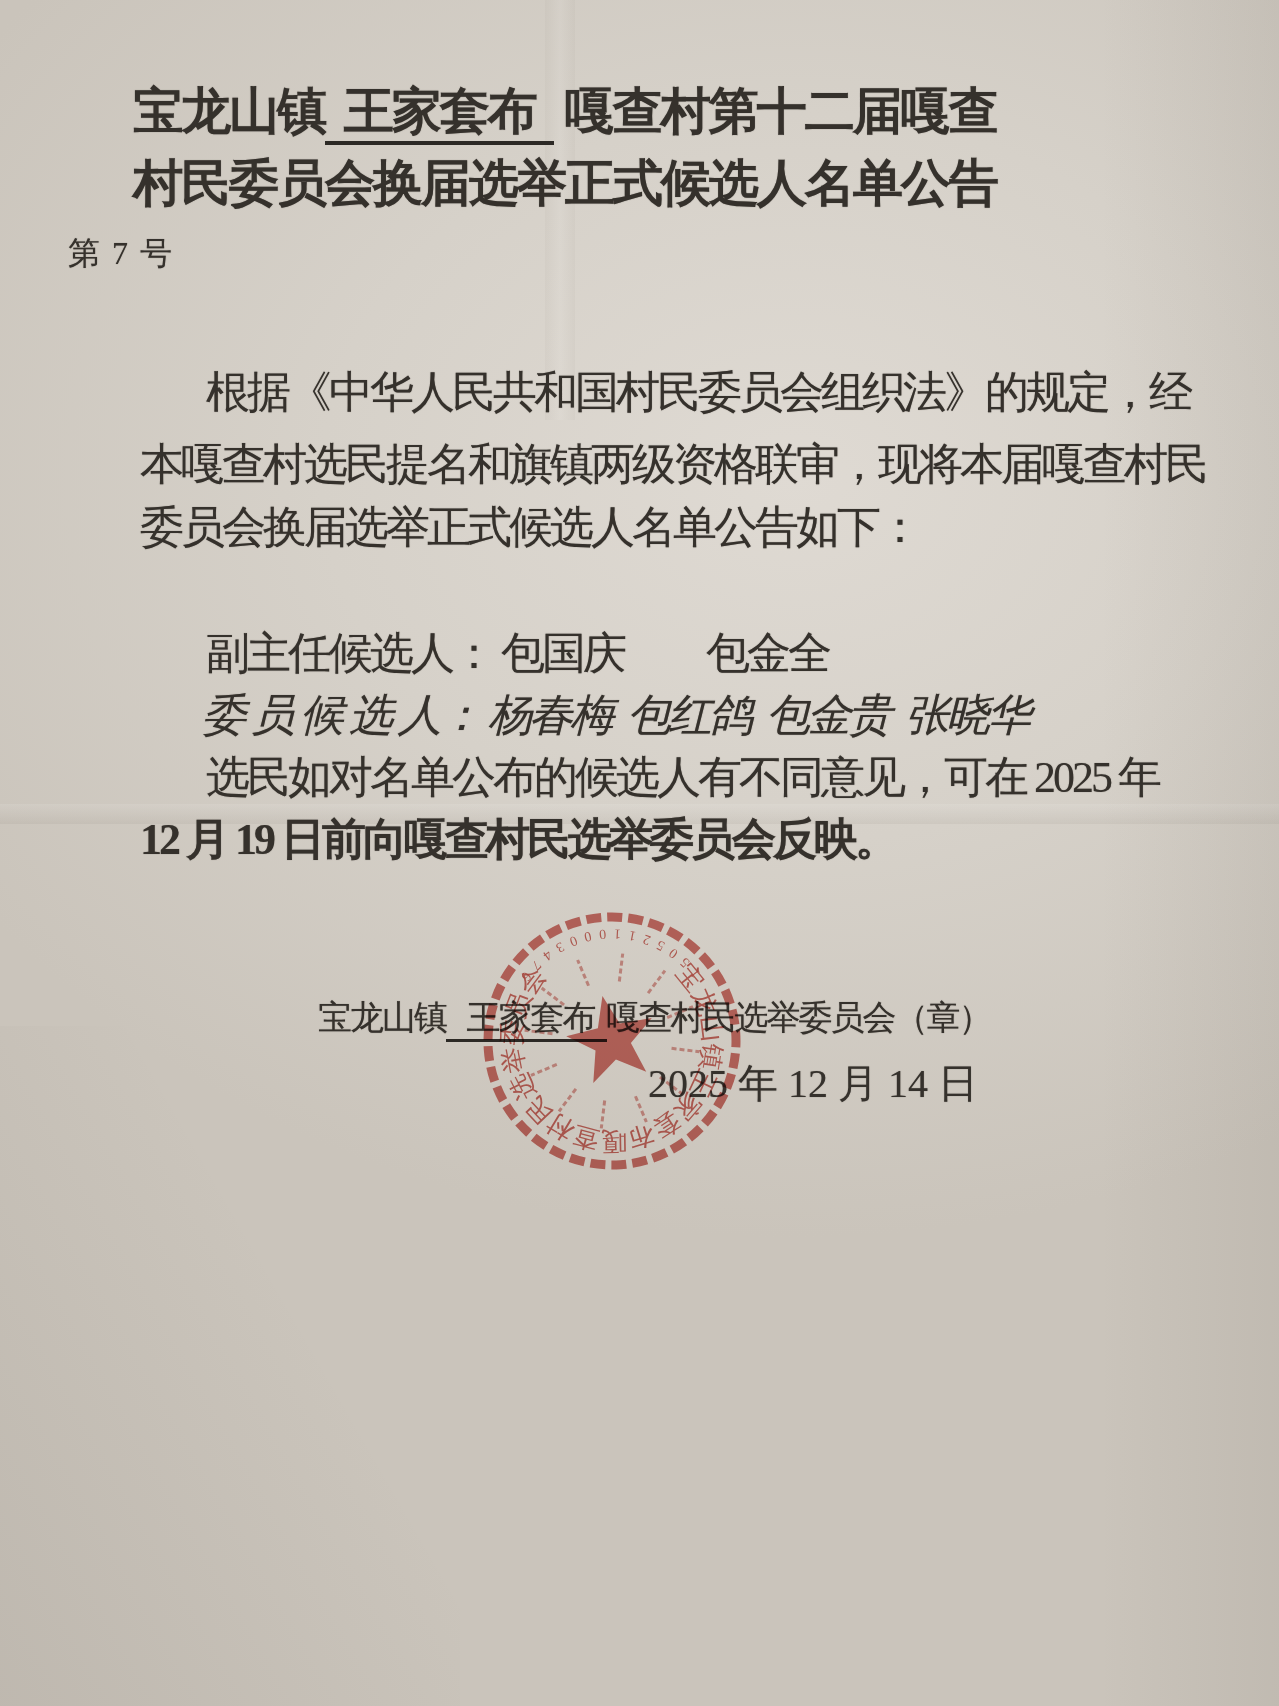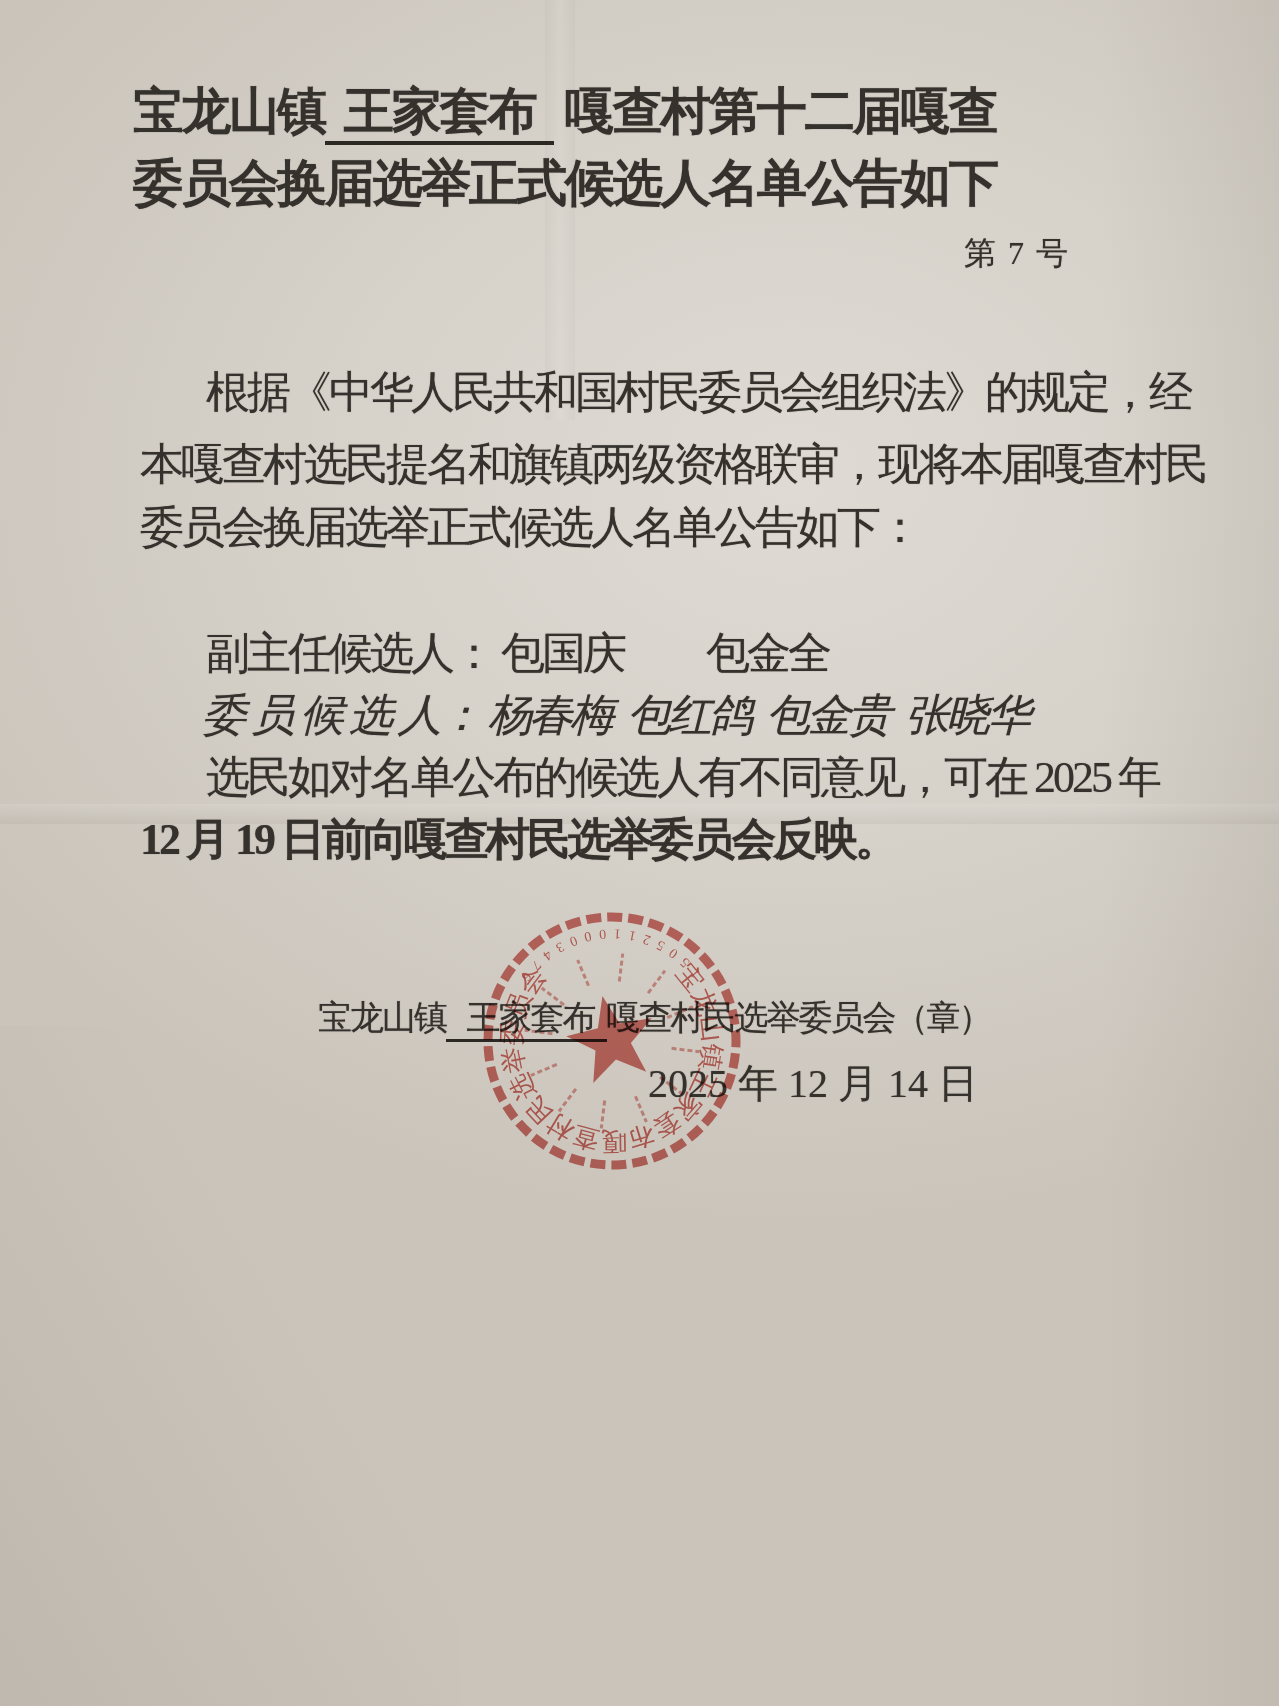--- a/index.html
+++ b/index.html
@@ -30,21 +30,21 @@
   }
   .t{
     position:absolute;color:#35312c;white-space:pre;
     text-shadow:0 0 1px rgba(52,47,40,.55);
   }
   .title-line{
     left:60px;width:1010px;text-align:center;
     font-weight:bold;font-size:50px;letter-spacing:-2px;
   }
   .u-title{border-bottom:4px solid #2c2925;padding:0 8px 2px 8px;}
-  .doc-no{left:60px;width:1010px;text-align:right;font-size:32px;letter-spacing:2px;}
+  .doc-no{left:68px;width:1010px;text-align:left;font-size:32px;letter-spacing:2px;}
   .body-line{font-size:44px;letter-spacing:-3px;}
   .sig{font-size:34px;letter-spacing:-2px;}
   .u-sig{border-bottom:3px solid #2c2925;padding:0 12px 3px 14px;}
   .date{font-size:40px;letter-spacing:0;}
   #seal-wrap{
     position:absolute;left:462px;top:891px;width:300px;height:300px;
     transform:rotate(-4deg);
     mix-blend-mode:multiply;opacity:.92;pointer-events:none;
   }
 </style>
@@ -52,21 +52,21 @@
 <body>
 
 <div class="paper">
   <div class="fold-h"></div>
   <div class="fold-v"></div>
   <div class="shade-bl"></div>
   <div class="shade-r"></div>
 
   <div class="t title-line" style="top:78px;"><span>宝龙山镇</span><span class="u-title"> 王家套布 </span><span> 嘎查村第十二届嘎查</span></div>
 
-  <div class="t title-line" style="top:150px;">委员会换届选举正式候选人名单公告如下</div>
+  <div class="t title-line" style="top:150px;">村民委员会换届选举正式候选人名单公告</div>
 
   <div class="t doc-no" style="top:232px;">第 7 号</div>
 
   <div class="t body-line" style="left:206px;top:363px;">根据《中华人民共和国村民委员会组织法》的规定，经</div>
   <div class="t body-line" style="left:140px;top:435px;">本嘎查村选民提名和旗镇两级资格联审，现将本届嘎查村民</div>
   <div class="t body-line" style="left:140px;top:498px;">委员会换届选举正式候选人名单公告如下：</div>
   <div class="t body-line" style="left:206px;top:624px;">副主任候选人： 包国庆　　包金全</div>
   <div class="t body-line" style="left:202px;top:686px;font-style:italic;">委 员 候 选 人： 杨春梅  包红鸽  包金贵  张晓华</div>
   <div class="t body-line" style="left:206px;top:748px;">选民如对名单公布的候选人有不同意见，可在 2025 年</div>
   <div class="t body-line" style="left:140px;top:810px;font-weight:bold;">12 月 19 日前向嘎查村民选举委员会反映。</div>

